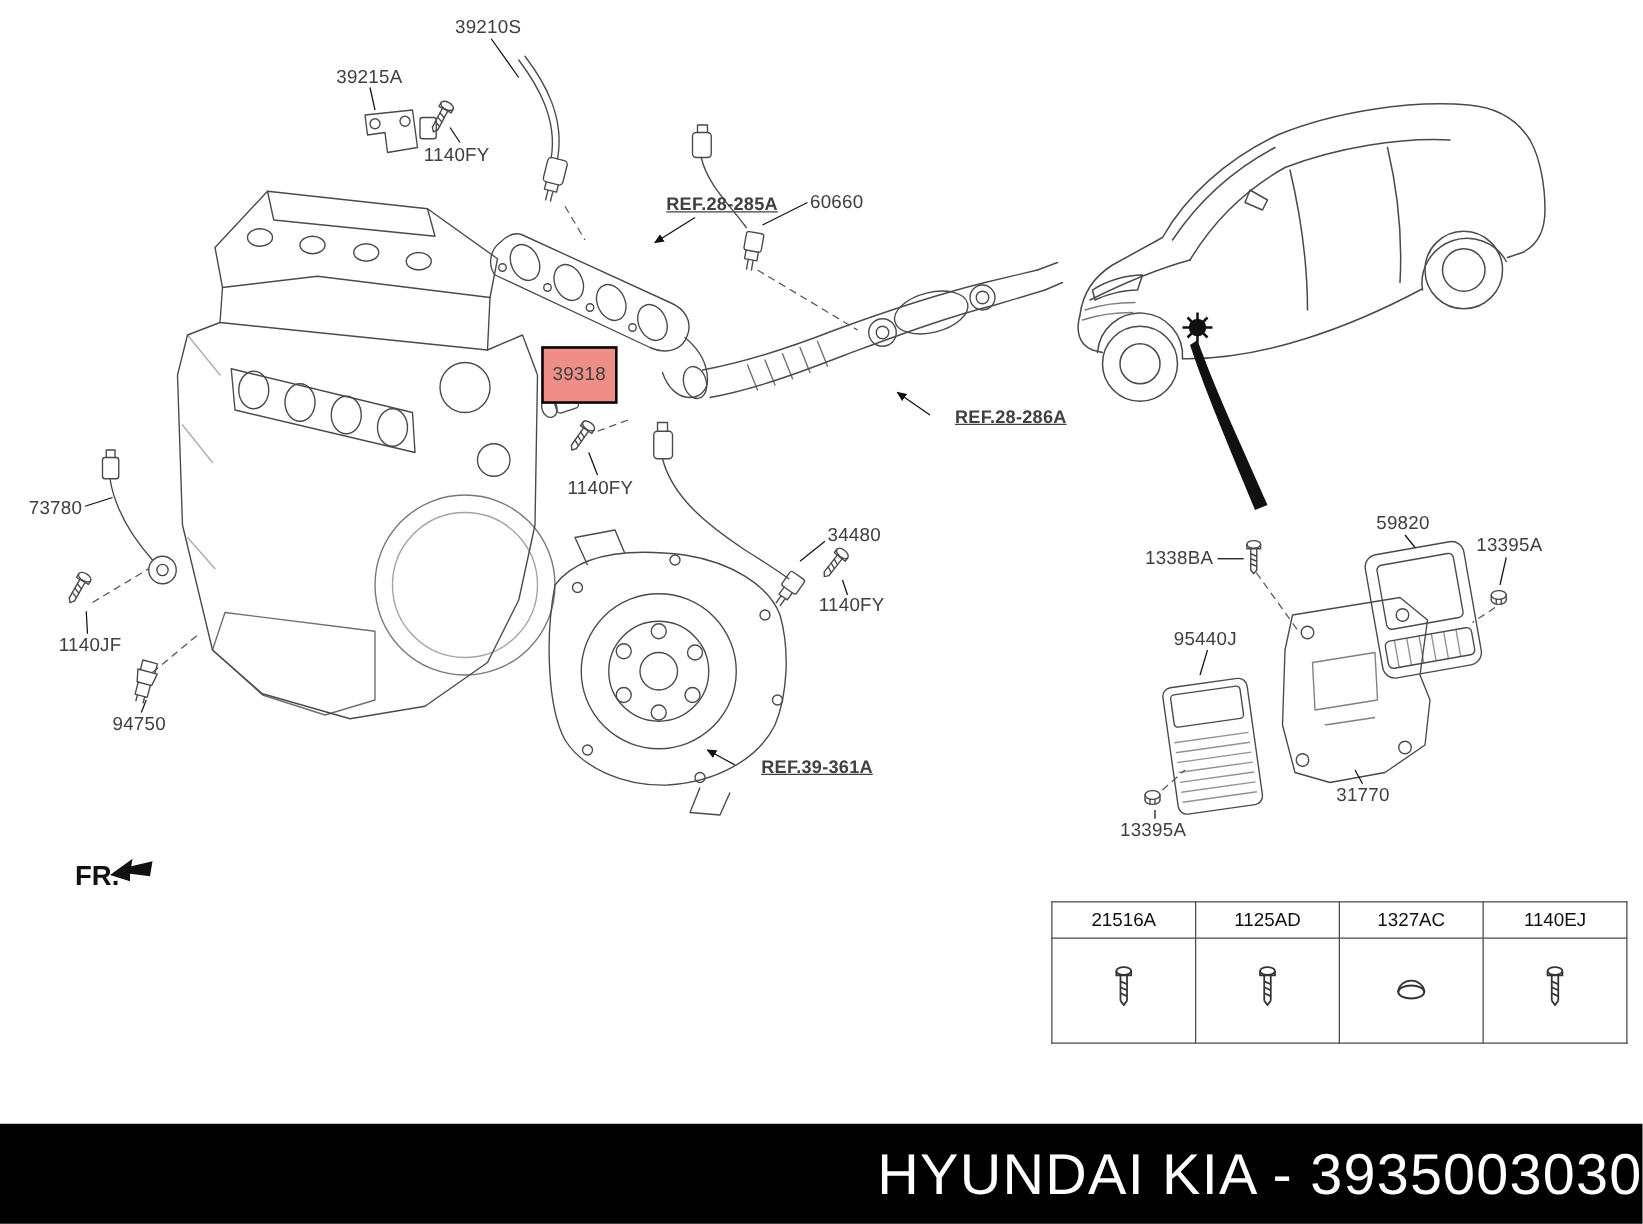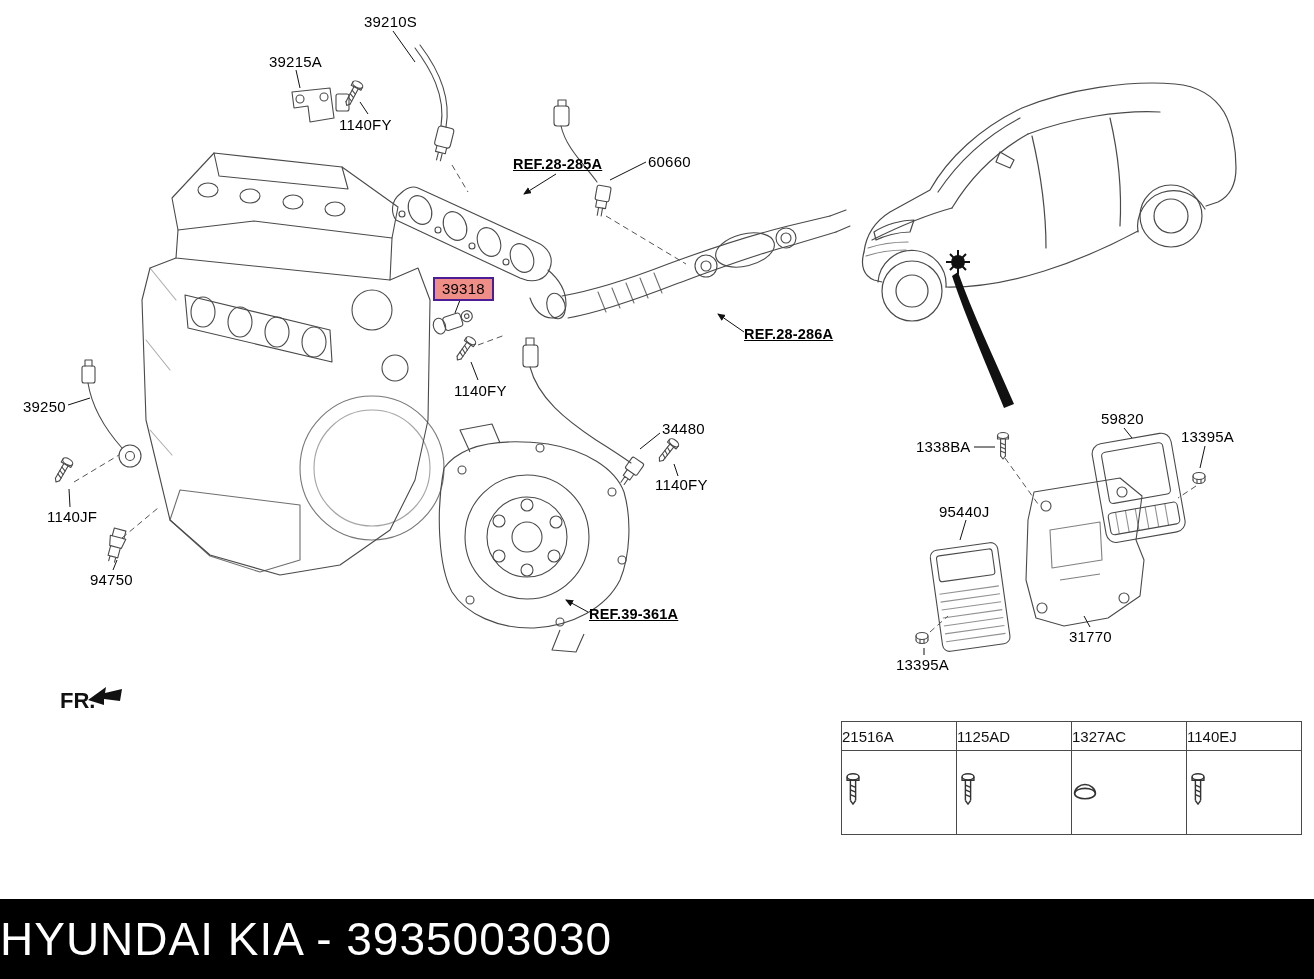--- a/index.html
+++ b/index.html
@@ -1,30 +1,30 @@
 <!DOCTYPE html>
 <html><head>
 <meta charset="utf-8">
 <style>
   * { margin:0; padding:0; box-sizing:border-box; }
   html,body { width:1314px; height:979px; background:#fff; overflow:hidden;
               font-family:"Liberation Sans", sans-serif; }
   .stage { position:absolute; left:0; top:0; width:1314px; height:979px; }
   .art { position:absolute; left:0; top:0; }
-  .plabel { position:absolute; font-size:15px; color:#000000; white-space:nowrap; letter-spacing:.2px; }
-  .ref { font-weight:bold; text-decoration:underline; font-size:14.5px; }
-  .highlight { background:#ef8e87; border:2px solid #4c1d95; padding:0 7px; line-height:20px; }
+  .plabel { position:absolute; font-size:15px; color:#404040; white-space:nowrap; letter-spacing:.2px; }
+  .ref { font-weight:bold; text-decoration:underline; font-size:14.5px;margin-left:20px; }
+  .highlight { background:#ef8e87; border:2px solid #000000; padding:11px 7px; line-height:20px; }
   .fr { position:absolute; font-size:22px; font-weight:bold; color:#111; }
   .fastener-table { position:absolute; left:841px; top:721px; border-collapse:collapse; table-layout:fixed; }
   .fastener-table th, .fastener-table td { border:1px solid #4a4a4a; width:115px; font-weight:normal;
-      font-size:15px; color:#111; text-align:left; }
+      font-size:15px; color:#111; text-align:center; }
   .fastener-table th { height:29px; }
   .fastener-table td { height:84px; vertical-align:middle; }
   .footer { position:absolute; left:0; top:899px; width:1314px; height:80px; background:#000; color:#fff;
-      display:flex; align-items:center; justify-content:space-between; font-size:46px; letter-spacing:1px; }
+      display:flex; align-items:center; justify-content:flex-end; font-size:46px; letter-spacing:1px; }
 </style>
 </head>
 <body>
 
 <div class="stage">
 
   <svg class="art" width="1314" height="900" viewBox="0 0 1314 900">
     <defs>
       <marker id="arrow" markerWidth="9" markerHeight="9" refX="7" refY="3.5" orient="auto">
         <path d="M0,0 L8,3.5 L0,7 Z" fill="#111"></path>
@@ -250,21 +250,21 @@
   </svg>
 
   <span class="plabel" style="left:364px;top:13px">39210S</span>
   <span class="plabel" style="left:269px;top:53px">39215A</span>
   <span class="plabel" style="left:339px;top:116px">1140FY</span>
   <span class="plabel ref" style="left:513px;top:156px">REF.28-285A</span>
   <span class="plabel" style="left:648px;top:153px">60660</span>
   <span class="plabel highlight" style="left:433px;top:277px">39318</span>
   <span class="plabel ref" style="left:744px;top:326px">REF.28-286A</span>
   <span class="plabel" style="left:454px;top:382px">1140FY</span>
-  <span class="plabel" style="left:23px;top:398px">39250</span>
+  <span class="plabel" style="left:23px;top:398px">73780</span>
   <span class="plabel" style="left:662px;top:420px">34480</span>
   <span class="plabel" style="left:655px;top:476px">1140FY</span>
   <span class="plabel" style="left:47px;top:508px">1140JF</span>
   <span class="plabel" style="left:90px;top:571px">94750</span>
   <span class="plabel ref" style="left:589px;top:606px">REF.39-361A</span>
   <span class="plabel" style="left:916px;top:438px">1338BA</span>
   <span class="plabel" style="left:1101px;top:410px">59820</span>
   <span class="plabel" style="left:1181px;top:428px">13395A</span>
   <span class="plabel" style="left:939px;top:503px">95440J</span>
   <span class="plabel" style="left:1069px;top:628px">31770</span>

